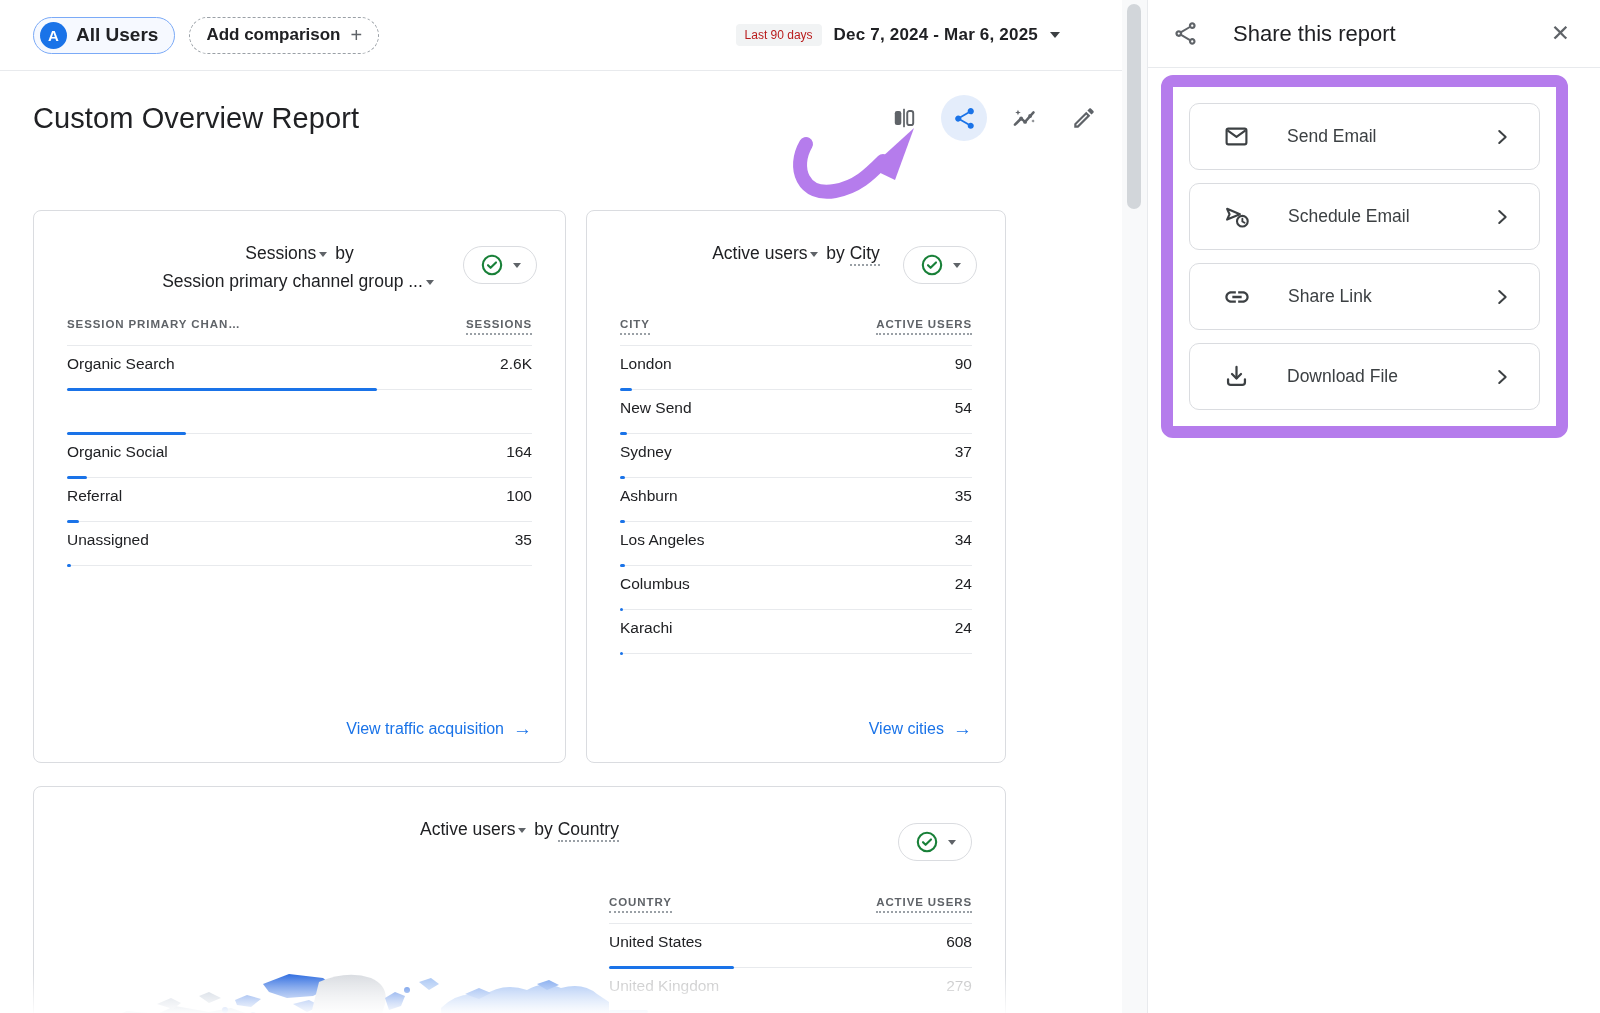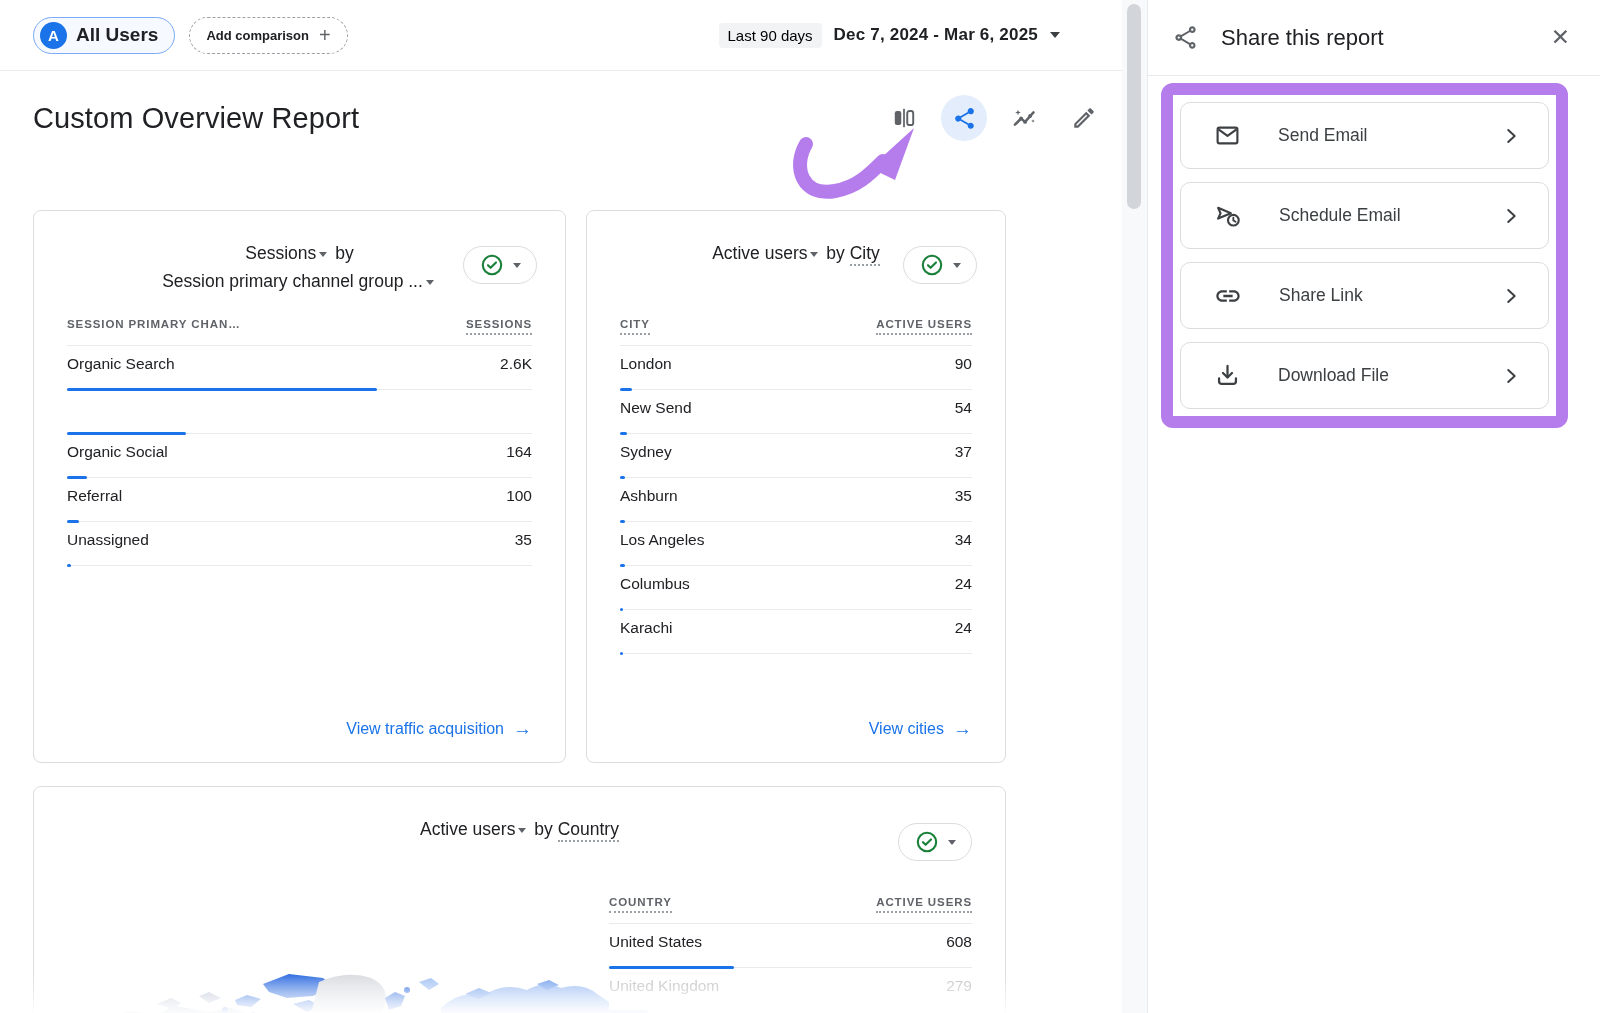--- a/index.html
+++ b/index.html
@@ -11,24 +11,24 @@
   .main { position:absolute; left:0; top:0; width:1122px; height:1013px; background:#fff; }
   .topbar { display:flex; align-items:center; height:71px; padding:0 62px 0 33px;
             border-bottom:1px solid #e8eaed; }
   .chip-all-users { display:flex; align-items:center; gap:9px; height:37px; padding:0 16px 0 6px;
                     border:1.5px solid #7baaf7; border-radius:19px; background:#f6f9ff; cursor:pointer; }
   .avatar { width:27px; height:27px; border-radius:50%; background:#1a73e8; color:#fff;
             font-size:15px; font-weight:700; display:flex; align-items:center; justify-content:center; }
   .chip-all-users .lbl { font-size:19px; font-weight:600; }
   .chip-add { display:flex; align-items:center; gap:10px; height:37px; padding:0 16px; margin-left:14px;
               border:1.5px dashed #9aa0a6; border-radius:19px; color:#202124; cursor:pointer; }
-  .chip-add .lbl { font-size:13px; font-weight:600; }
+  .chip-add .lbl { font-size:17px; font-weight:600; }
   .chip-add .plus { font-size:20px; color:#5f6368; font-weight:400; }
   .topbar-right { margin-left:auto; display:flex; align-items:center; gap:12px; }
-  .range-badge { background:#f1f3f4; color:#000000; font-size:15px; padding:4px 9px; border-radius:4px; }
+  .range-badge { background:#f1f3f4; color:#b91c1c; font-size:12px; padding:4px 9px; border-radius:4px; }
   .range-dates { font-size:17px; font-weight:700; letter-spacing:.2px; }
   .caret { display:inline-block; width:0; height:0; border-left:5px solid transparent;
            border-right:5px solid transparent; border-top:6px solid #3c4043; }
   .caret.sm { border-left-width:4px; border-right-width:4px; border-top-width:5px; border-top-color:#5f6368; }
 
   .title-row { display:flex; align-items:center; margin:24px 15px 69px 33px; height:46px; }
   .page-title { font-size:29px; font-weight:400; color:#202124; letter-spacing:.1px; }
   .actions { margin-left:auto; display:flex; align-items:center; gap:14px; position:relative; }
   .icon-btn { width:46px; height:46px; border-radius:50%; display:flex; align-items:center;
               justify-content:center; cursor:pointer; background:transparent; border:none; }
@@ -78,26 +78,26 @@
   .ctable { width:363px; }
 
   
   .gutter { position:absolute; left:1122px; top:0; width:25px; height:1013px; background:#f8f9fa; }
   .thumb { position:absolute; left:5px; top:4px; width:14px; height:205px; border-radius:7px;
            background:#d2d6da; cursor:pointer; }
 
   
   .panel { position:absolute; left:1147px; top:0; width:453px; height:1013px; background:#fff;
            border-left:1px solid #e8eaed; }
-  .panel-head { height:76px; display:flex; align-items:center; padding:0 26px 0 24px;
-                border-bottom:1px solid #e8eaed; }
+  .panel-head { height:68px; display:flex; align-items:center; padding:0 26px 0 24px;
+                border-bottom:1px solid #e8eaed;gap:12px; }
   .panel-title { font-size:22px; font-weight:400; color:#202124; margin-left:22px; }
   .panel-close { margin-left:auto; font-size:23px; color:#5f6368; cursor:pointer; line-height:1;
                  background:none; border:none; padding:4px; }
-  .hl-box { margin:7px 32px 0 13px; border:12px solid #b57cec; border-radius:12px; padding:7px; }
+  .hl-box { margin:7px 32px 0 13px; border:12px solid #b57cec; border-radius:12px; padding:16px; }
   .opt { height:67px; border:1px solid #dadce0; border-radius:10px; background:#fff; display:flex;
          align-items:center; padding:0 26px 0 33px; margin-bottom:13px; cursor:pointer; }
   .opt:last-child { margin-bottom:0; }
   .opt-label { font-size:17.5px; font-weight:500; color:#3c4043; margin-left:37px; }
   .opt-chev { margin-left:auto; }
 
   .bottom-fade { position:absolute; left:0; bottom:0; width:1122px; height:40px; pointer-events:none;
                  background:linear-gradient(to bottom, rgba(255,255,255,0), rgba(255,255,255,.92)); }
 </style>
 </head>

